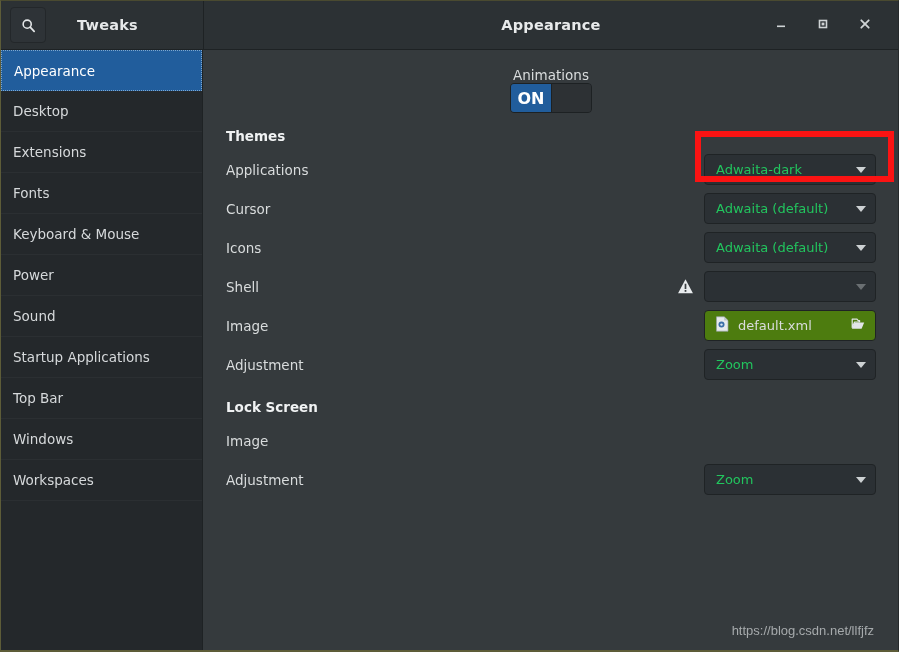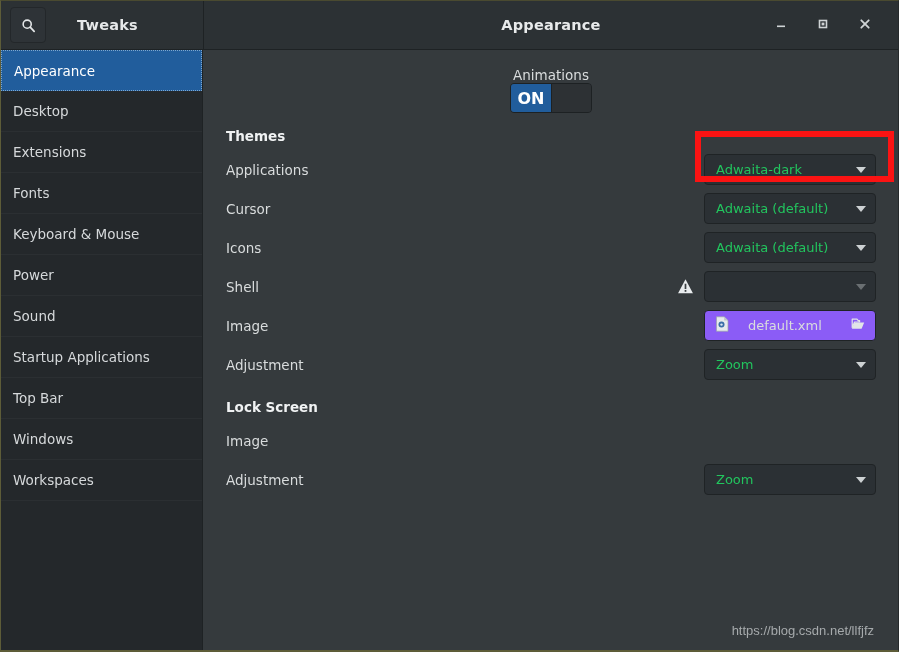--- a/index.html
+++ b/index.html
@@ -210,29 +210,29 @@
     margin-left: 6px;
   }
   .arrow.dim { border-top-color: #6a6f72; }
 
   
   .filebtn {
     width: 172px;
     height: 31px;
     border-radius: 4px;
     border: 1px solid #1f2325;
-    background: #8b5cf6;
+    background: #4d7c0f;
     display: flex;
     align-items: center;
     padding: 0 9px 0 10px;
     box-sizing: border-box;
     color: #d9dcdd;
     font-size: 13px;
     cursor: pointer;
-    gap: 18px;
+    gap: 8px;
   }
   .filebtn .fname { flex: 1; white-space: nowrap; overflow: hidden; }
 
   .warn-icon {
     margin-right: 10px;
     display: flex;
     align-items: center;
   }
 
   

